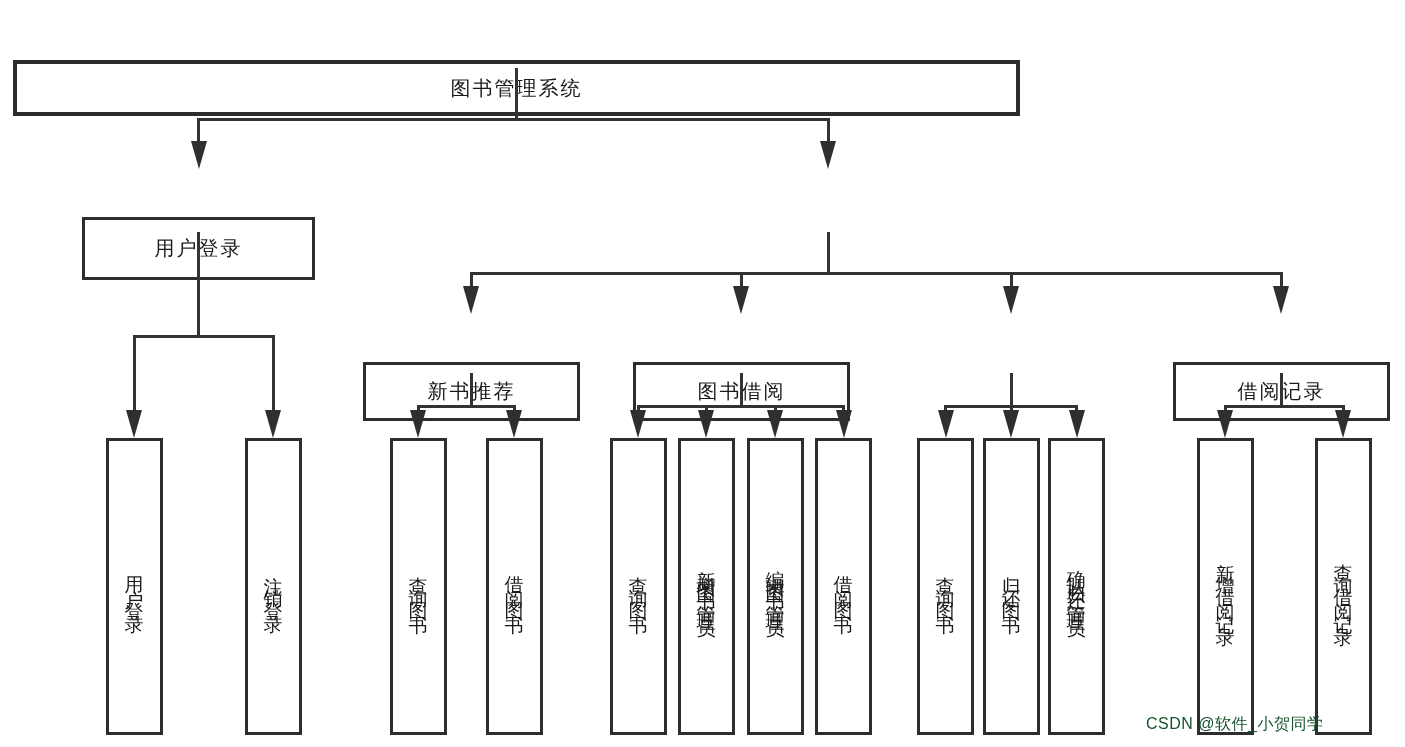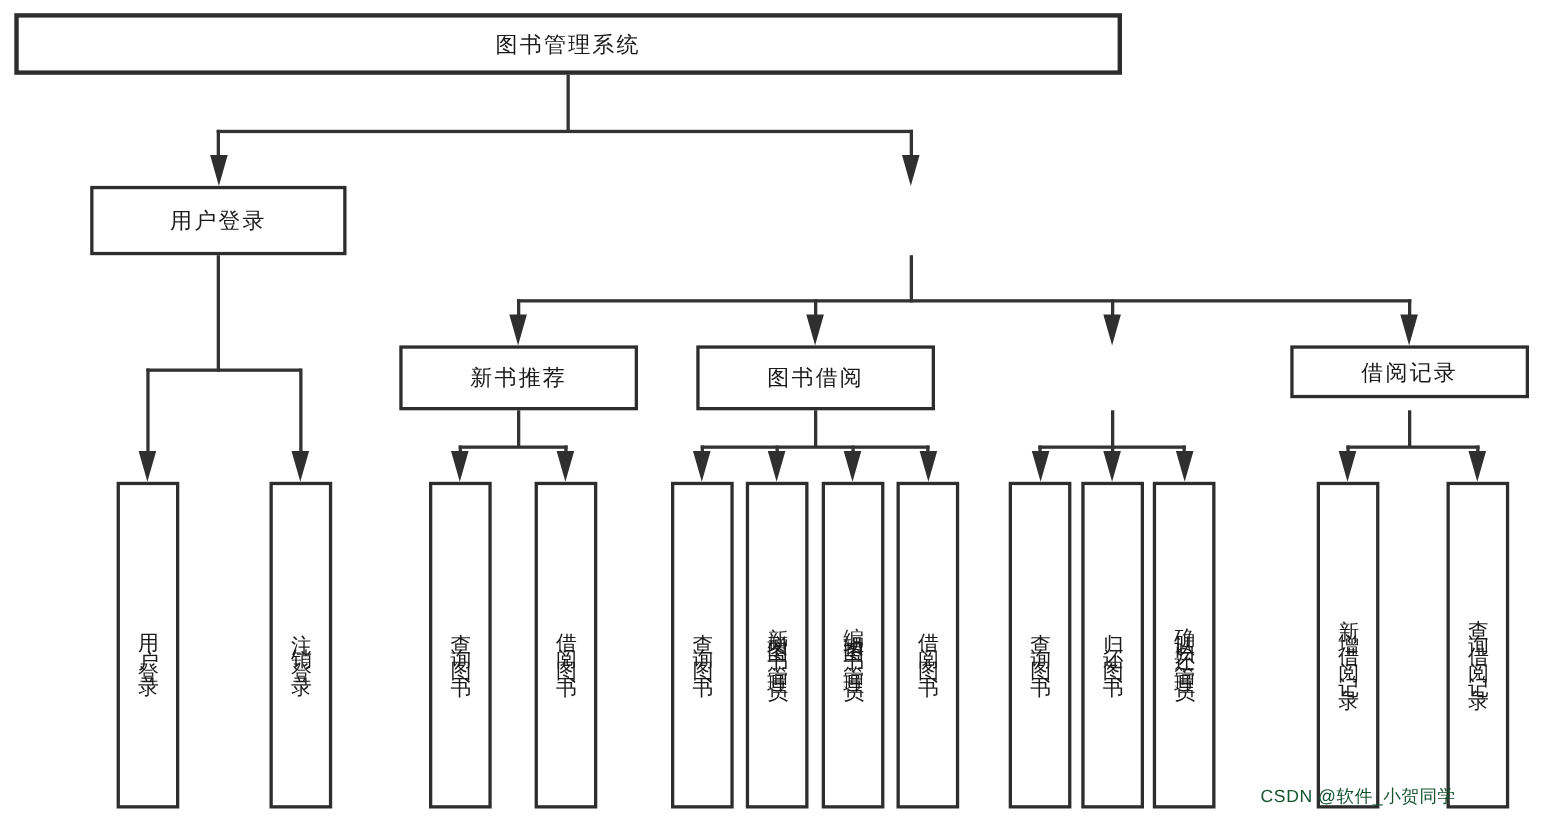--- a/index.html
+++ b/index.html
@@ -14,21 +14,21 @@
   .box {
     position: absolute;
     box-sizing: border-box;
     border: 3px solid #2d2d2d;
     background: #ffffff;
     display: flex;
     align-items: center;
     justify-content: center;
     color: #1a1a1a;
   }
-  .h-box { font-size: 20px; letter-spacing: 2px; }
+  .h-box { font-size: 20px; letter-spacing: 2px; margin-top: 48px; }
   .root-box { border-width: 4px; }
   .v-box .leaf-label {
     writing-mode: vertical-rl;
     text-orientation: mixed;
     font-size: 19px;
     letter-spacing: 13px;
     line-height: 1;
   }
   .v-box.long .leaf-label { letter-spacing: 7px; }
   .hl, .vl { position: absolute; background: #333333; }
@@ -89,21 +89,21 @@
   <div class="ah" style="left:1003px; top:286px;"></div>
   <div class="vl" style="left:1280px; top:272px; height:17px;"></div>
   <div class="ah" style="left:1273px; top:286px;"></div>
 
   <div class="box h-box" style="left:363px; top:314px; width:217px; height:59px;">
     <span>新书推荐</span>
   </div>
   <div class="box h-box" style="left:633px; top:314px; width:217px; height:59px;">
     <span>图书借阅</span>
   </div>
-  <div class="box h-box" style="left:1173px; top:314px; width:217px; height:48px;">
+  <div class="box h-box" style="left:1173px; top:314px; width:217px; height:59px;">
     <span>借阅记录</span>
   </div>
 
   <div class="vl" style="left:470px; top:373px; height:34px;"></div>
   <div class="hl" style="left:417px; top:405px; width:99px;"></div>
   <div class="vl" style="left:417px; top:405px; height:8px;"></div>
   <div class="ah" style="left:410px; top:410px;"></div>
   <div class="vl" style="left:513px; top:405px; height:8px;"></div>
   <div class="ah" style="left:506px; top:410px;"></div>
 

